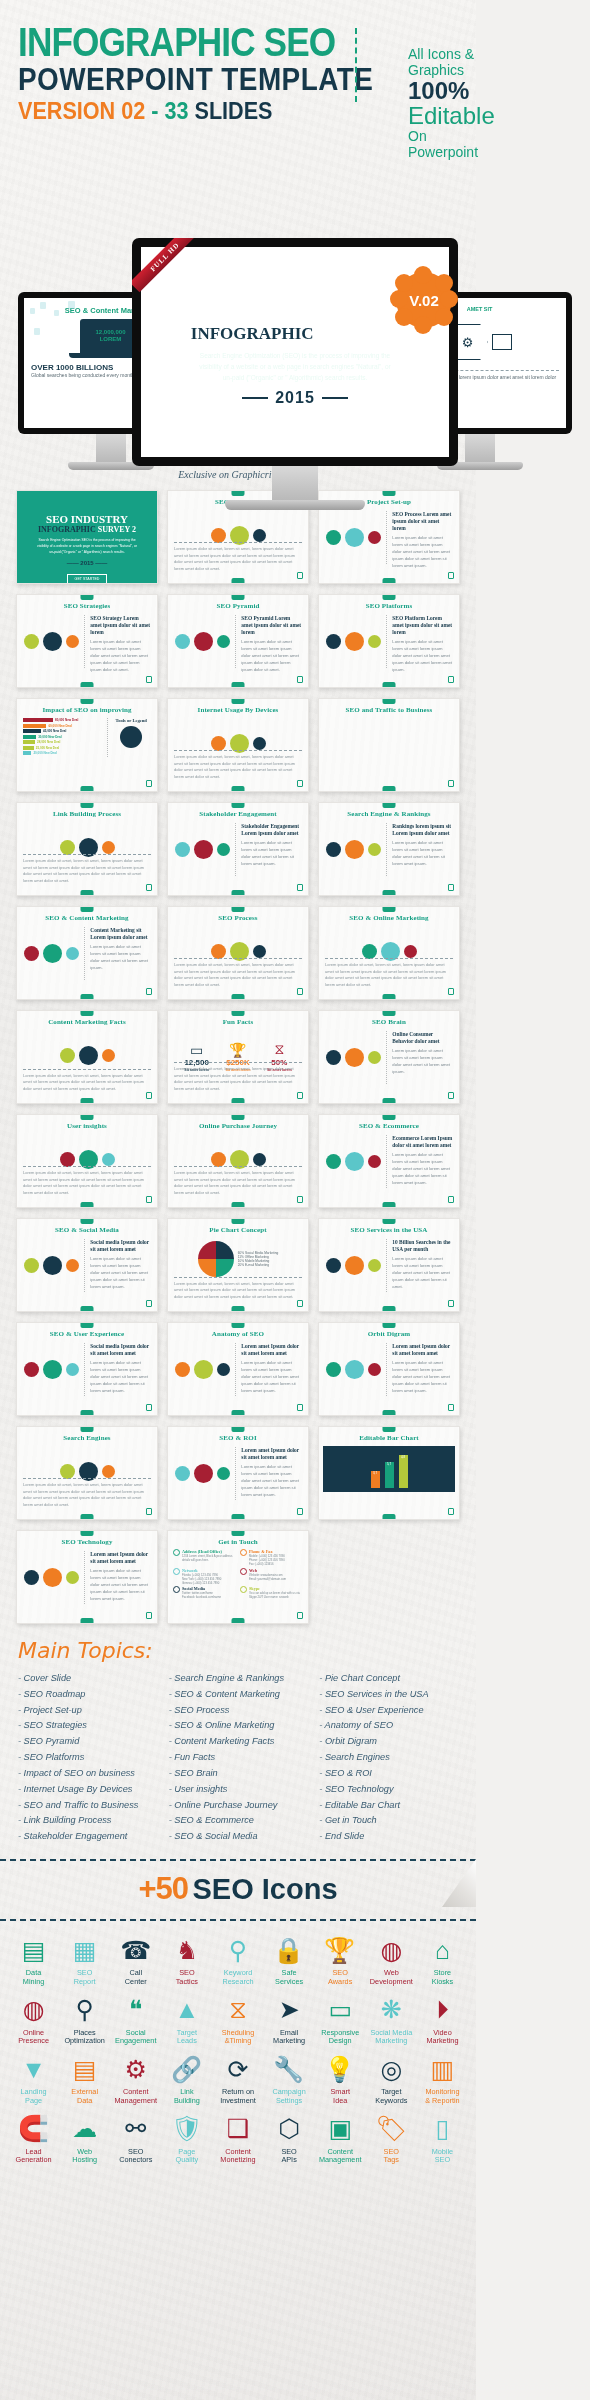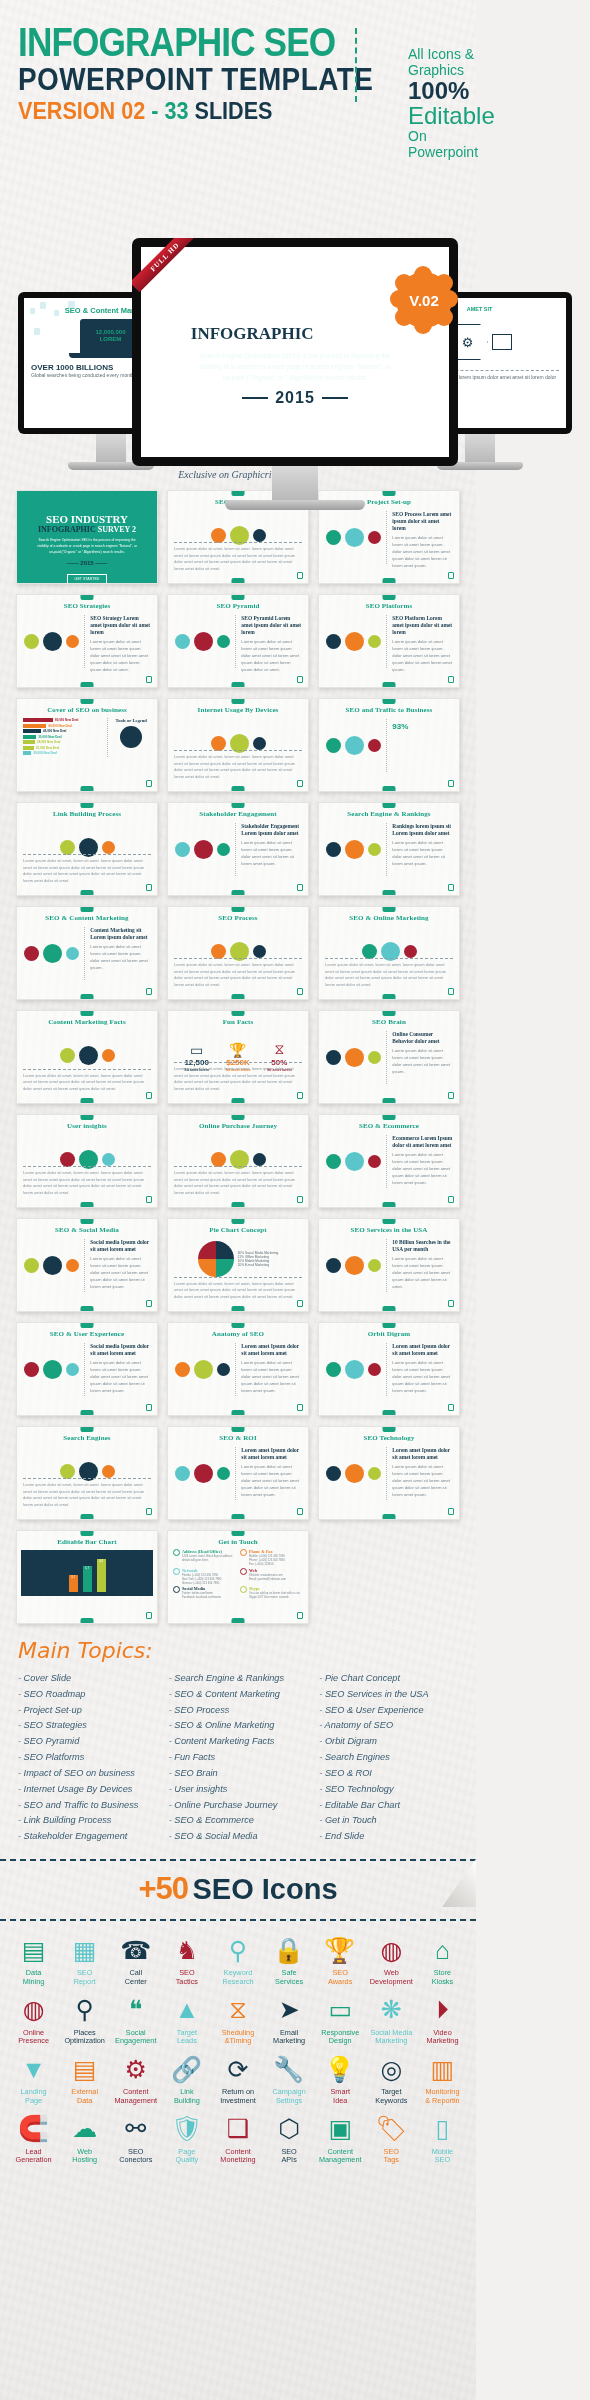--- a/index.html
+++ b/index.html
@@ -357,21 +357,21 @@
           <div class="txt">
             <h4>SEO Platform Lorem amet ipsum dolor sit amet lorem</h4>
             <p>Lorem ipsum dolor sit amet lorem sit amet lorem ipsum dolor amet amet sit lorem amet ipsum dolor sit amet lorem amet ipsum.</p>
           </div>
         </div>
         <div class="pg"></div>
         <div class="tabb"></div>
       </div>
       <div class="slide">
         <div class="tab"></div>
-        <div class="st">Cover of SEO on business</div>
+        <div class="st">Impact of SEO on improving</div>
         <div style="height:58px">
           <div style="padding:4px 6px 0;display:flex;gap:4px;">
             <div style="flex:1">
               <div style="display:flex;align-items:center;gap:2px;margin-bottom:1.5px">
                 <div style="width:30px;height:4px;background:#a61f33"></div>
                 <span style="font-size:3px;color:#a61f33;font-weight:bold">80,000 New Deal</span>
               </div>
               <div style="display:flex;align-items:center;gap:2px;margin-bottom:1.5px">
                 <div style="width:23.4px;height:4px;background:#ef7d22"></div>
                 <span style="font-size:3px;color:#ef7d22;font-weight:bold">60,000 New Deal</span>
@@ -416,34 +416,20 @@
             <div style="width:13px;height:13px;border-radius:50%;background:#16384a"></div>
           </div>
         </div>
         <div class="foot">Lorem ipsum dolor sit amet, lorem sit amet, lorem ipsum dolor amet amet sit lorem amet ipsum dolor sit amet lorem sit amet lorem ipsum dolor amet amet sit lorem amet ipsum dolor sit amet lorem sit amet lorem amet dolor sit amet.</div>
         <div class="pg"></div>
         <div class="tabb"></div>
       </div>
       <div class="slide">
         <div class="tab"></div>
         <div class="st">SEO and Traffic to Business</div>
-        <div class="body">
-          <div class="art">
-            <div style="display:flex;align-items:center;justify-content:center;gap:4px;height:100%">
-              <div style="width:15px;height:15px;border-radius:50%;background:#17a17c"></div>
-              <div style="width:19px;height:19px;border-radius:50%;background:#5bc6c9"></div>
-              <div style="width:13px;height:13px;border-radius:50%;background:#a61f33"></div>
-            </div>
-          </div>
-          <div class="txt">
-            <h4></h4>
-            <p></p>
-            <div style="font-size:8px;font-weight:bold;color:#17a17c">93%</div>
-          </div>
-        </div>
         <div class="pg"></div>
         <div class="tabb"></div>
       </div>
       <div class="slide">
         <div class="tab"></div>
         <div class="st">Link Building Process</div>
         <div style="height:58px">
           <div style="display:flex;align-items:center;justify-content:center;gap:4px;height:100%">
             <div style="width:15px;height:15px;border-radius:50%;background:#b3c93a"></div>
             <div style="width:19px;height:19px;border-radius:50%;background:#16384a"></div>
@@ -781,45 +767,45 @@
           <div class="txt">
             <h4>Lorem amet Ipsum dolor sit amet lorem amet</h4>
             <p>Lorem ipsum dolor sit amet lorem sit amet lorem ipsum dolor amet amet sit lorem amet ipsum dolor sit amet lorem sit lorem amet ipsum.</p>
           </div>
         </div>
         <div class="pg"></div>
         <div class="tabb"></div>
       </div>
       <div class="slide">
         <div class="tab"></div>
-        <div class="st">SEO Technology</div>
-        <div class="body">
-          <div class="art">
-            <div style="display:flex;align-items:center;justify-content:center;gap:4px;height:100%">
-              <div style="width:15px;height:15px;border-radius:50%;background:#16384a"></div>
-              <div style="width:19px;height:19px;border-radius:50%;background:#ef7d22"></div>
-              <div style="width:13px;height:13px;border-radius:50%;background:#b3c93a"></div>
-            </div>
-          </div>
-          <div class="txt">
-            <h4>Lorem amet Ipsum dolor sit amet lorem amet</h4>
-            <p>Lorem ipsum dolor sit amet lorem sit amet lorem ipsum dolor amet amet sit lorem amet ipsum dolor sit amet lorem sit lorem amet ipsum.</p>
-          </div>
-        </div>
-        <div class="pg"></div>
-        <div class="tabb"></div>
-      </div>
-      <div class="slide">
-        <div class="tab"></div>
         <div class="st">Editable Bar Chart</div>
         <div style="height:58px">
           <div style="display:flex;align-items:flex-end;justify-content:center;gap:5px;height:46px;background:#16384a;margin:4px;padding:4px;">
             <div style="width:9px;height:16.8px;background:#ef7d22;color:#fff;font-size:3px;text-align:center">3,7</div>
             <div style="width:9px;height:26.04px;background:#17a17c;color:#fff;font-size:3px;text-align:center">5,7</div>
             <div style="width:9px;height:32.76px;background:#b3c93a;color:#fff;font-size:3px;text-align:center">4,8</div>
+          </div>
+        </div>
+        <div class="pg"></div>
+        <div class="tabb"></div>
+      </div>
+      <div class="slide">
+        <div class="tab"></div>
+        <div class="st">SEO Technology</div>
+        <div class="body">
+          <div class="art">
+            <div style="display:flex;align-items:center;justify-content:center;gap:4px;height:100%">
+              <div style="width:15px;height:15px;border-radius:50%;background:#16384a"></div>
+              <div style="width:19px;height:19px;border-radius:50%;background:#ef7d22"></div>
+              <div style="width:13px;height:13px;border-radius:50%;background:#b3c93a"></div>
+            </div>
+          </div>
+          <div class="txt">
+            <h4>Lorem amet Ipsum dolor sit amet lorem amet</h4>
+            <p>Lorem ipsum dolor sit amet lorem sit amet lorem ipsum dolor amet amet sit lorem amet ipsum dolor sit amet lorem sit lorem amet ipsum.</p>
           </div>
         </div>
         <div class="pg"></div>
         <div class="tabb"></div>
       </div>
       <div class="slide">
         <div class="tab"></div>
         <div class="st">Get in Touch</div>
         <div style="height:58px">
           <div style="display:grid;grid-template-columns:1fr 1fr;gap:1px 4px;padding:3px 5px;">

